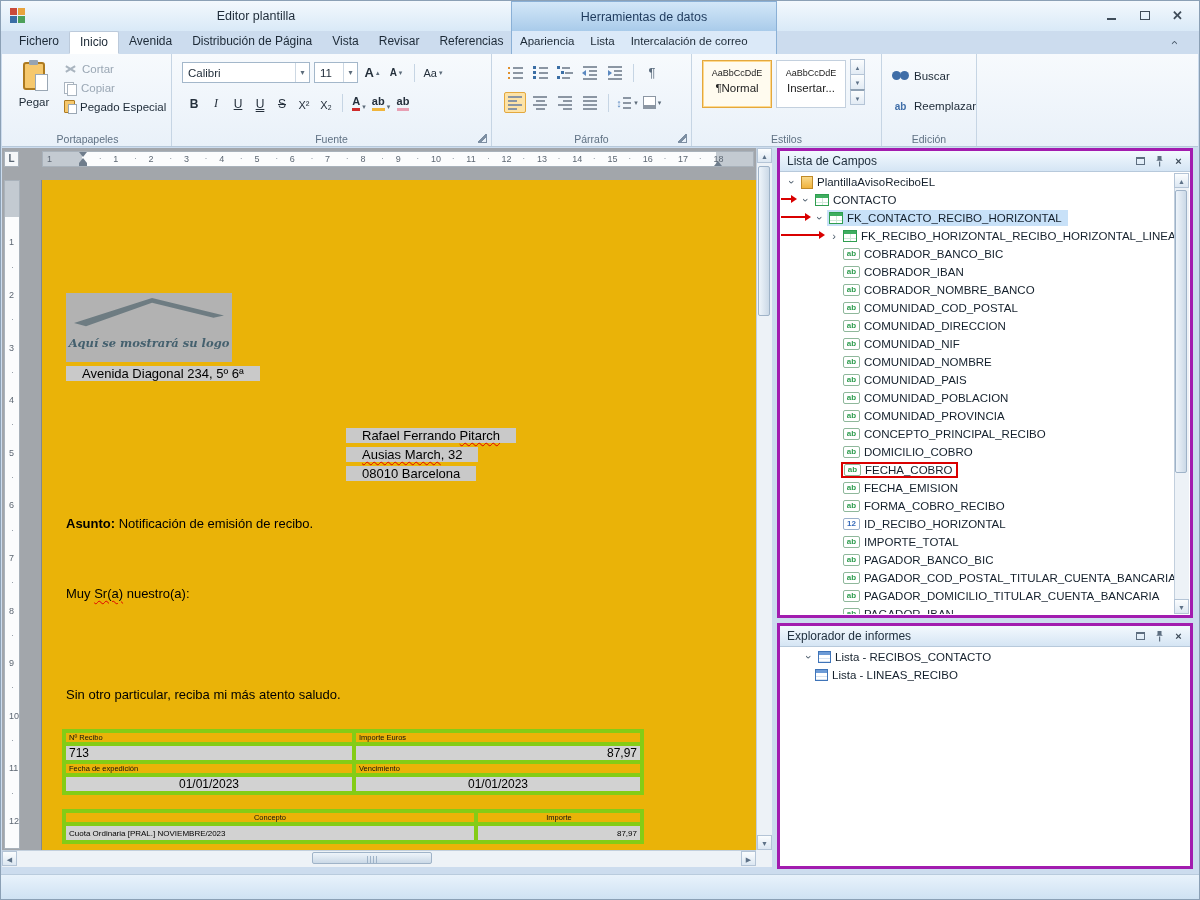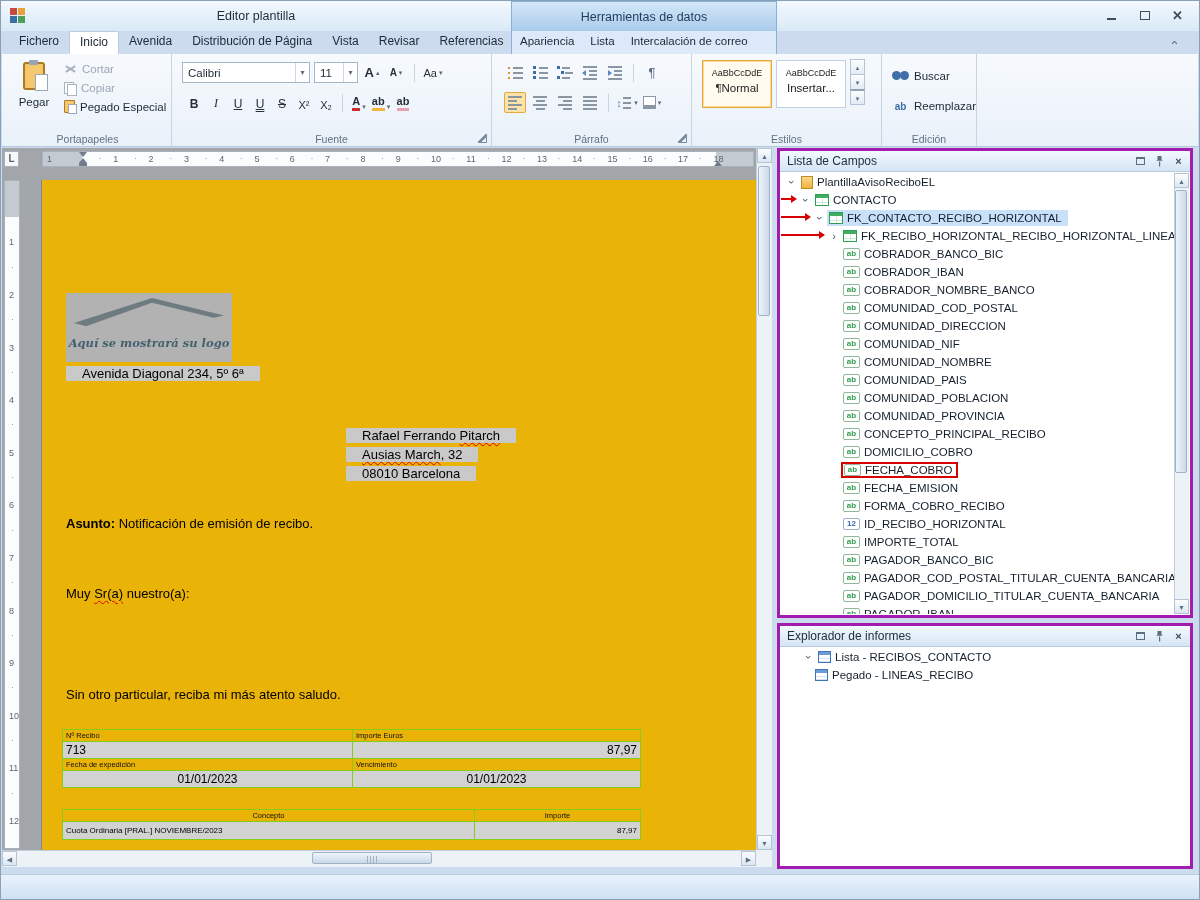--- a/index.html
+++ b/index.html
@@ -191,21 +191,21 @@
   #sender { position:absolute; left:24px; top:186px; display:inline-block; }
   #recipient { position:absolute; left:304px; top:246px; }
   .rec-line { line-height:19px; }
   .sp { text-decoration-line:underline; text-decoration-style:wavy; text-decoration-color:#e00000;
     text-decoration-thickness:1px; text-underline-offset:2px; }
   #subject { position:absolute; left:24px; top:336px; }
   #salutation { position:absolute; left:24px; top:406px; }
   #body1 { position:absolute; left:24px; top:447px; width:672px; line-height:21px; }
   #body2 { position:absolute; left:24px; top:507px; }
   table { border-collapse:collapse; position:absolute; left:20px; table-layout:fixed; }
-  td { border:1px solid #84cc16; overflow:hidden; white-space:nowrap; }
+  td { border:4px solid #84cc16; overflow:hidden; white-space:nowrap; }
   #rtable { top:549px; width:578px; }
   #rtable col.c1 { width:290px; } #rtable col.c2 { width:288px; }
   #ctable { top:629px; width:578px; }
   #ctable col.c1 { width:412px; } #ctable col.c2 { width:166px; }
   tr.th td { font-size:7.5px; height:12px; padding:0 3px; color:#111; }
   tr.th.center td { text-align:center; }
   tr.tv td { height:17px; padding:0 3px; background:#d2d2d2; font-size:12px; }
   tr.tv.small td { height:18px; font-size:8px; }
   td.left { text-align:left; } td.right { text-align:right; } td.center { text-align:center; }
   #vscroll { position:absolute; left:754px; top:0; bottom:17px; width:16px; background:#edf2f7; border-left:1px solid #c2cfdd; }
@@ -850,20 +850,20 @@
           <span class="texp open"><i>›</i></span>
           <span class="nwrap">
             <span class="ticon i-list"></span>
             <span class="tlabel">Lista - RECIBOS_CONTACTO</span>
           </span>
         </div>
         <div class="trow" style="padding-left: 18px;">
           <span class="texp"></span>
           <span class="nwrap">
             <span class="ticon i-list"></span>
-            <span class="tlabel">Pegado - LINEAS_RECIBO</span>
+            <span class="tlabel">Lista - LINEAS_RECIBO</span>
           </span>
         </div>
       </div>
   </div>
 
   <div id="statusbar"></div>
 </div>
 
 </body></html>

